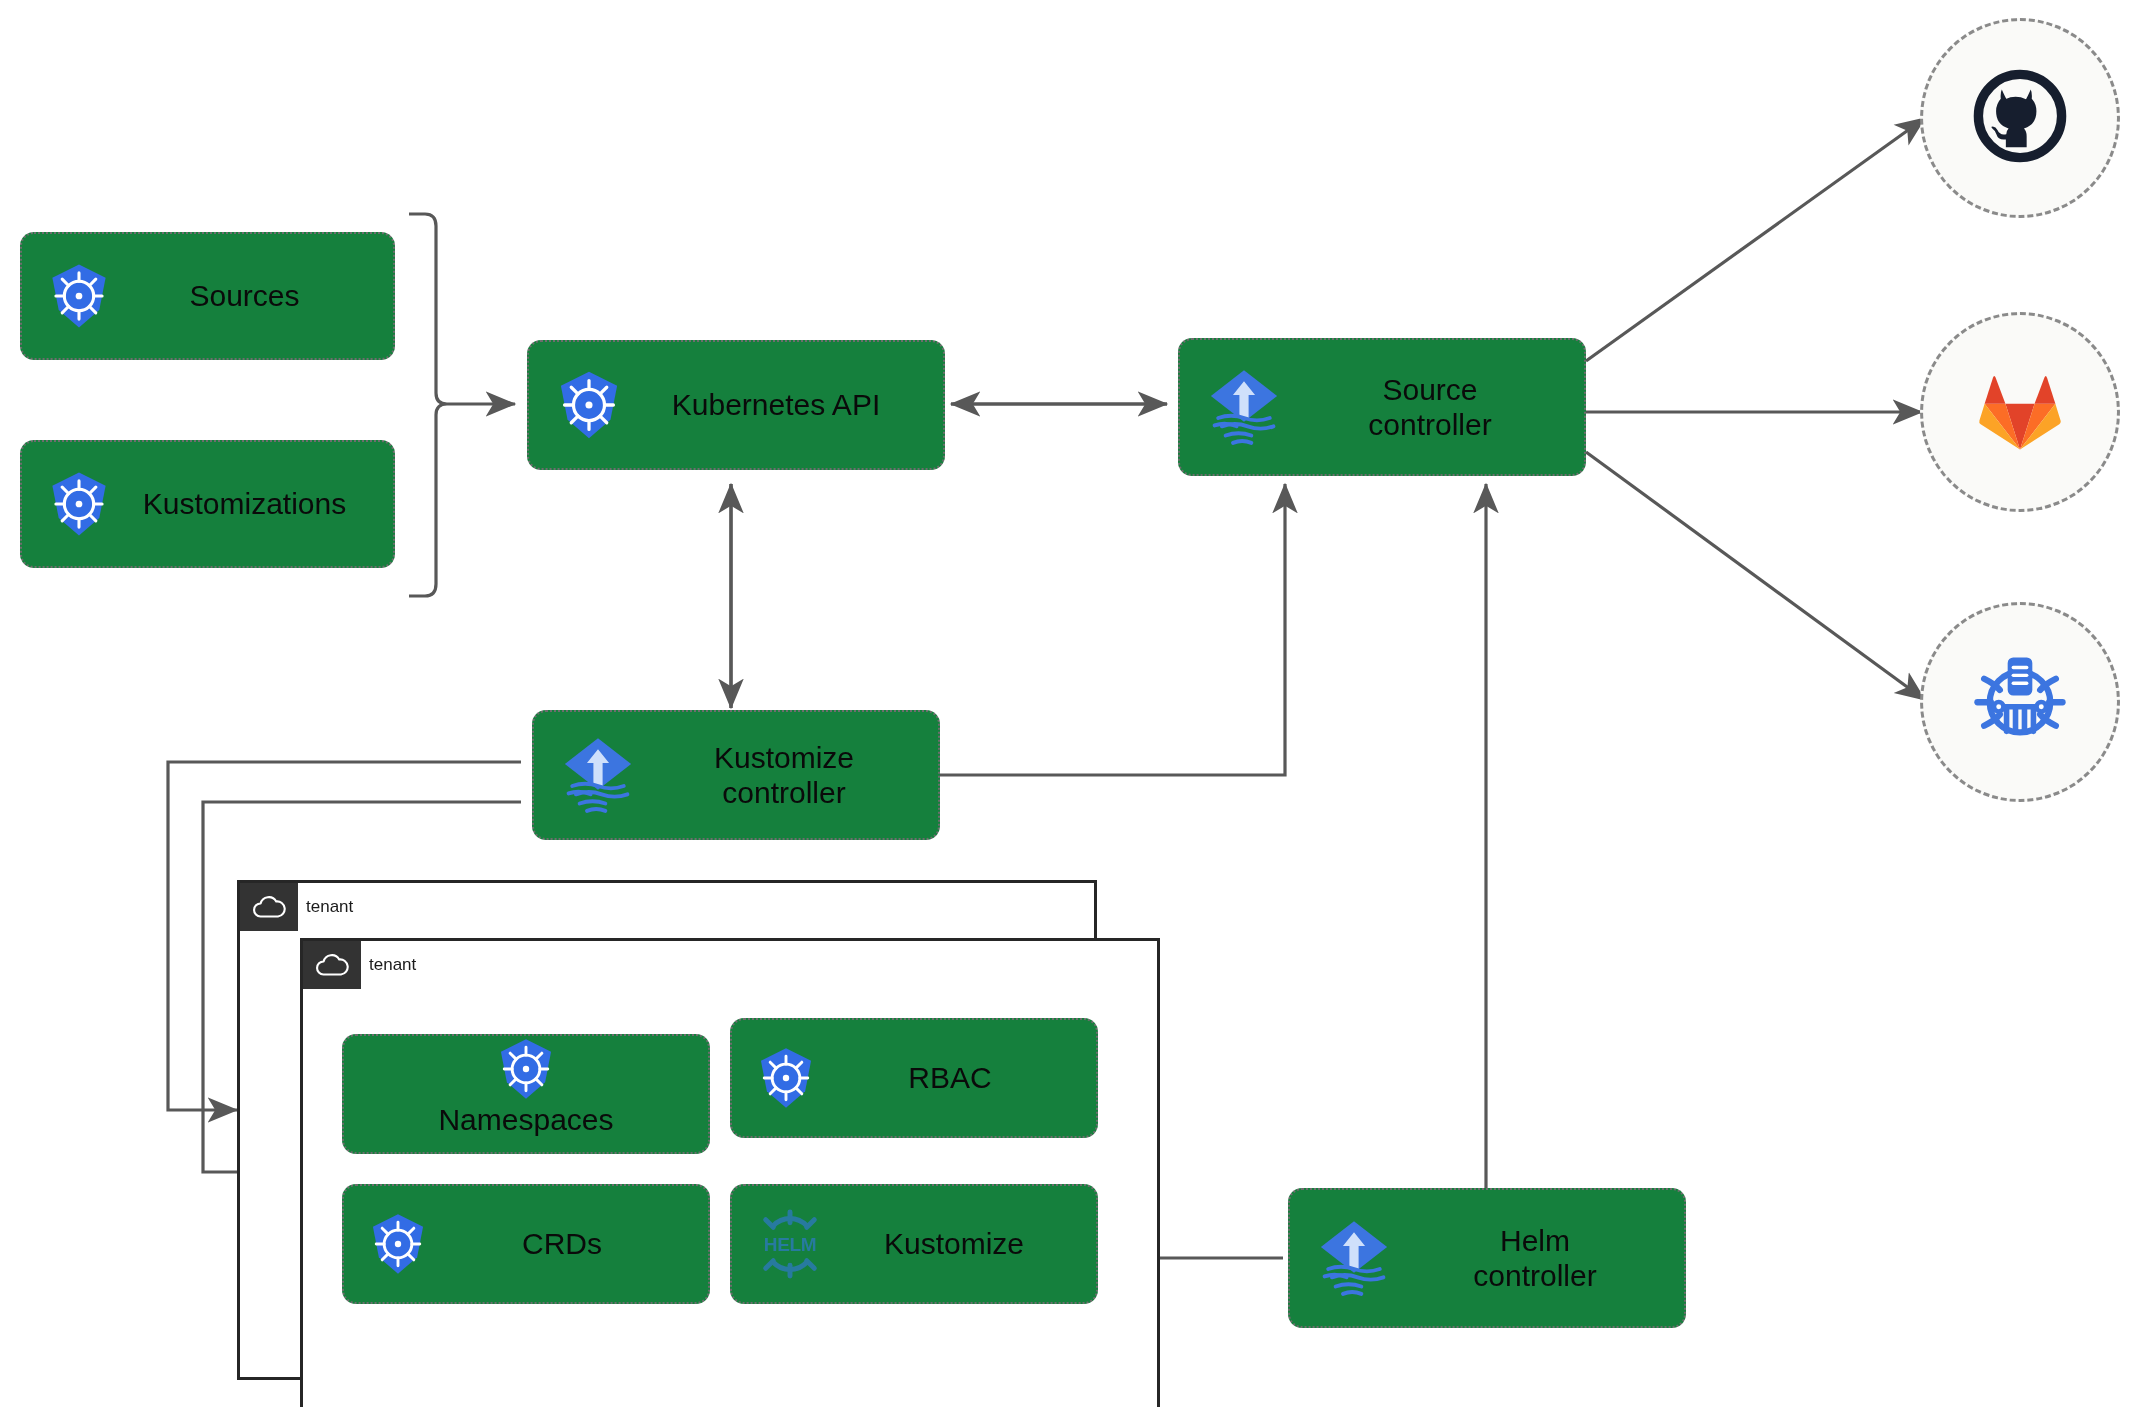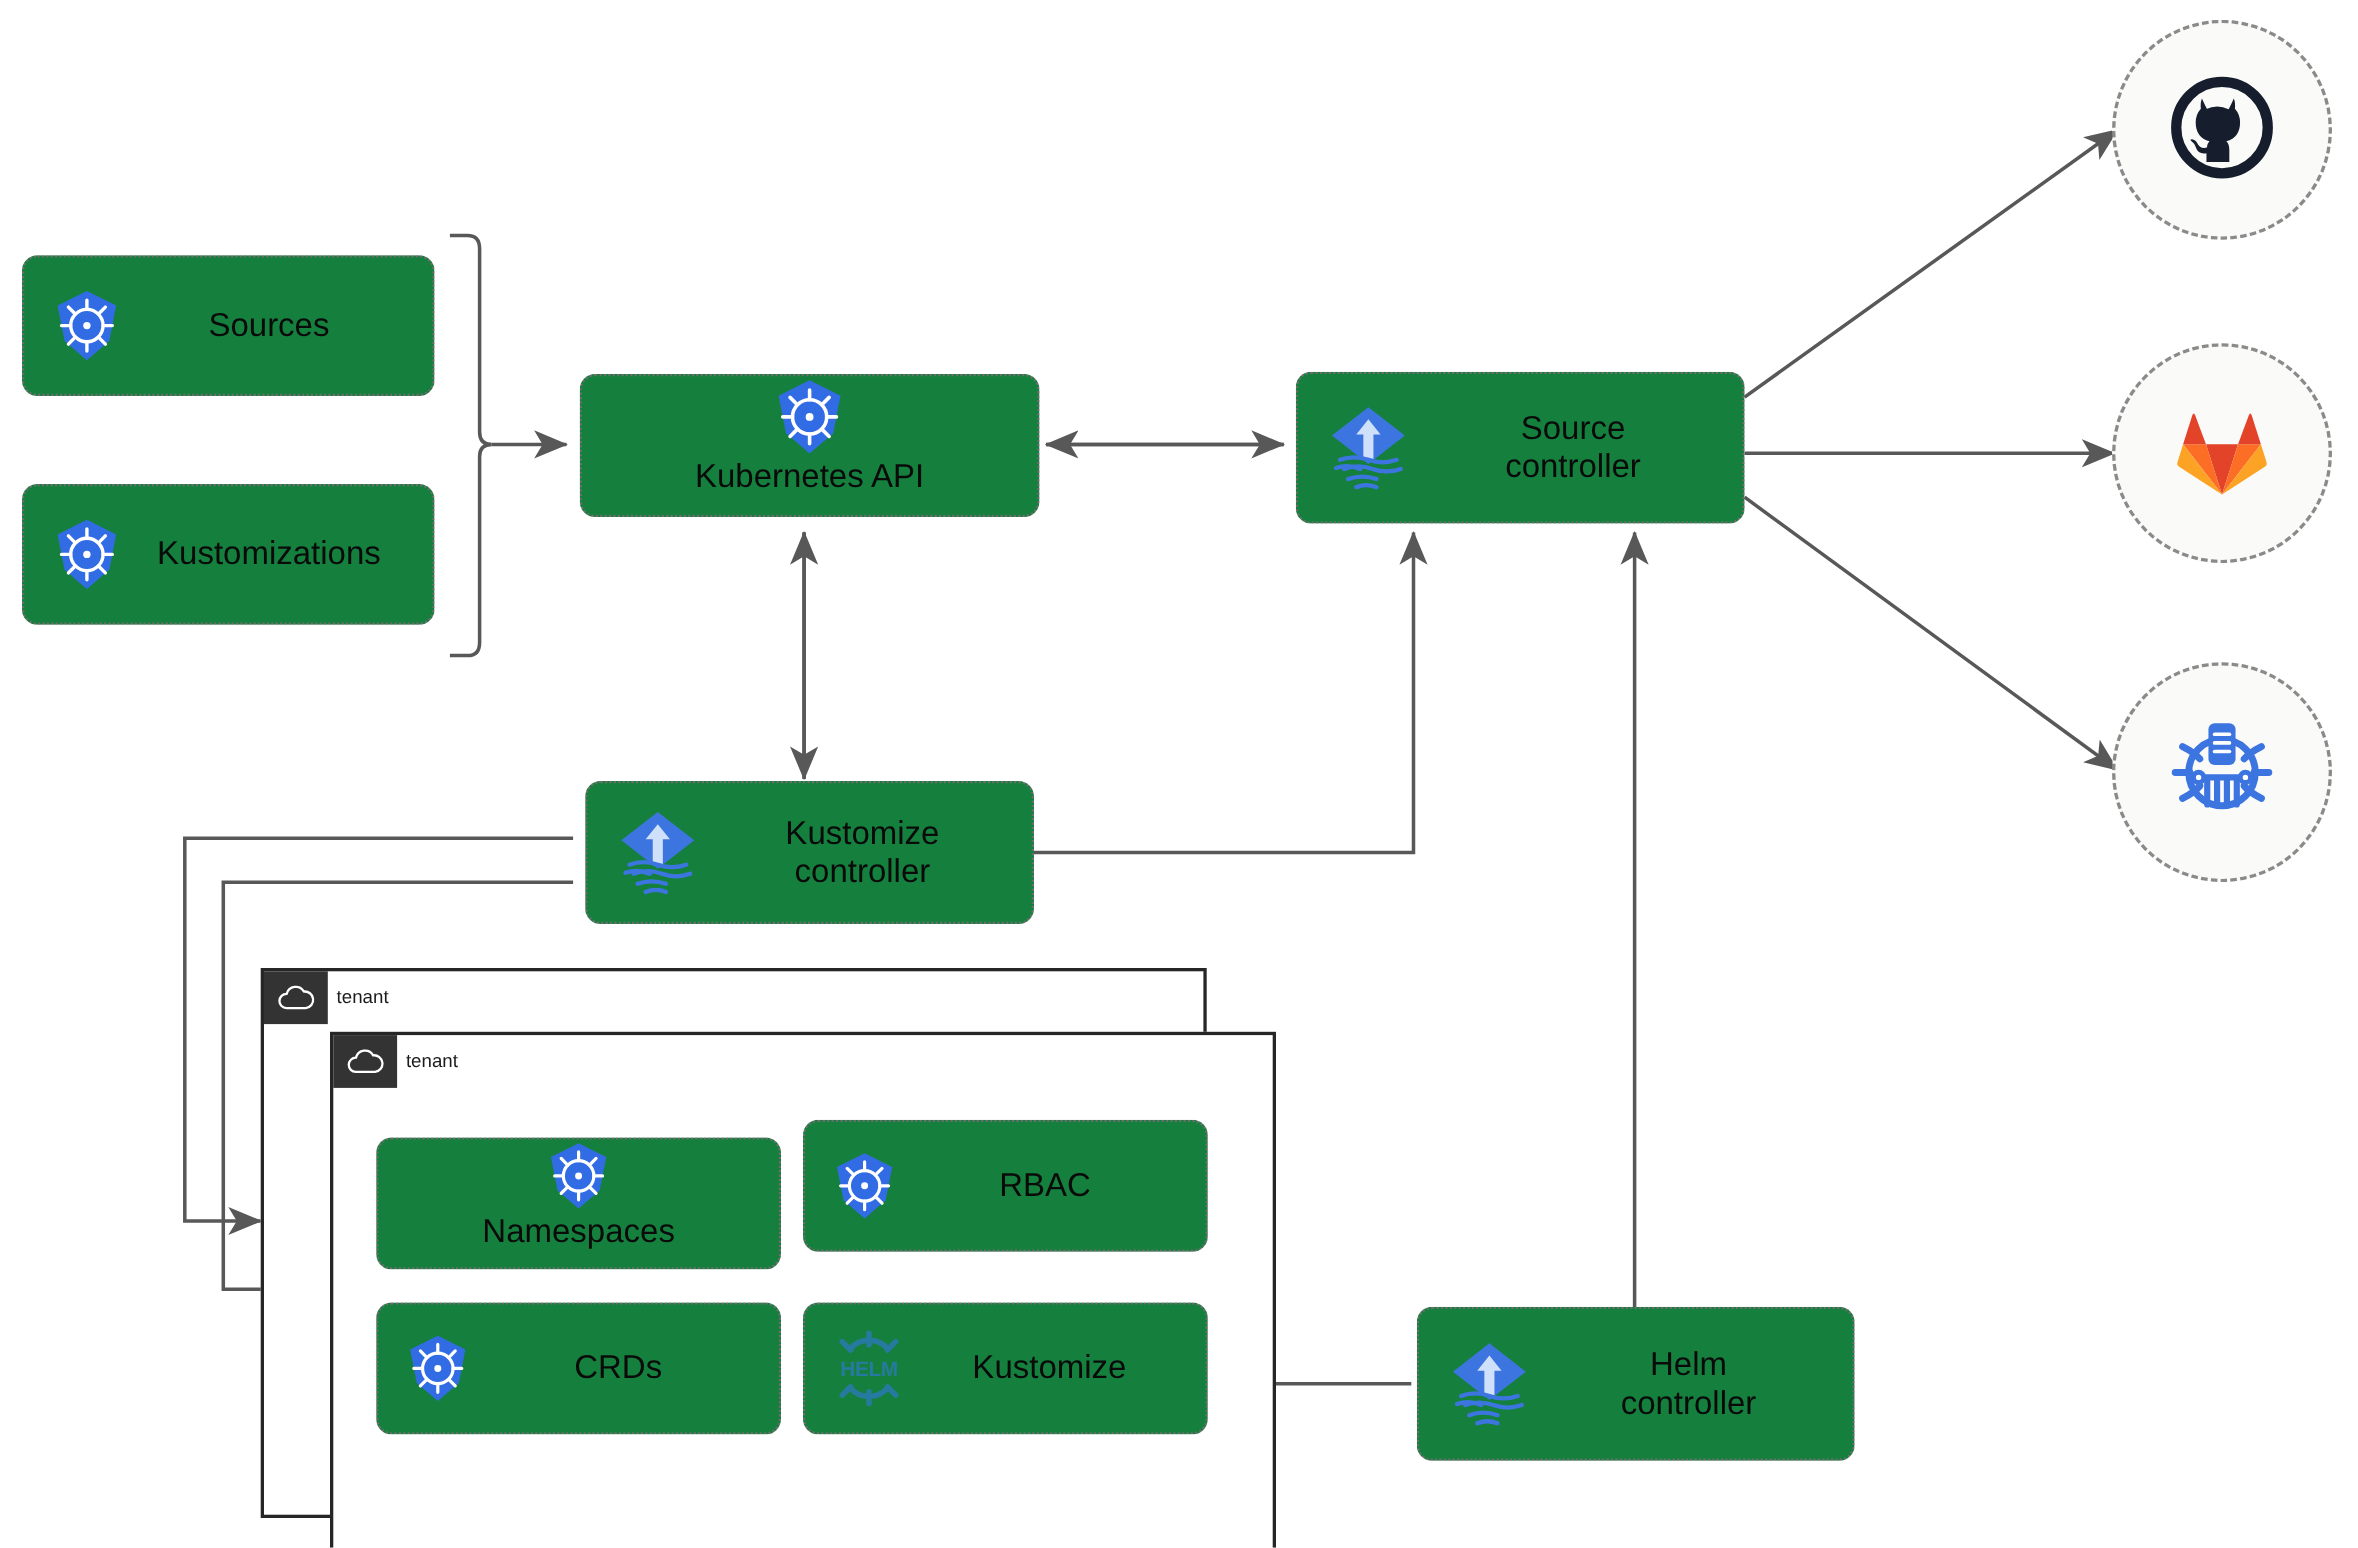--- a/index.html
+++ b/index.html
@@ -144,21 +144,21 @@
           <circle cx="50" cy="50" r="21"></circle>
           <path d="M50 29 L50 17 M50 71 L50 83 M29 50 L17 50 M71 50 L83 50
                    M35 35 L26 26 M65 65 L74 74 M65 35 L74 26 M35 65 L26 74"></path>
         </g>
         <circle cx="50" cy="50" r="4.8" fill="#ffffff"></circle>
       </svg>
     </div>
     <div class="lbl">Kustomizations</div>
   </div>
 
-  <div class="node" style="left:527px;top:340px;width:418px;height:130px;padding:0 20px;flex-direction:column;">
+  <div class="node" style="left:527px;top:340px;width:418px;height:130px;padding:0 20px;">
     <div class="ico" style="width:80px;">
       <svg width="74" height="74" viewBox="0 0 100 100" aria-hidden="true">
         <path d="M50 5 L88 24 L79 70 L50 95 L21 70 L12 24 Z" fill="#326ce5"></path>
         <g fill="none" stroke="#ffffff" stroke-width="4.4" stroke-linecap="round">
           <circle cx="50" cy="50" r="21"></circle>
           <path d="M50 29 L50 17 M50 71 L50 83 M29 50 L17 50 M71 50 L83 50
                    M35 35 L26 26 M65 65 L74 74 M65 35 L74 26 M35 65 L26 74"></path>
         </g>
         <circle cx="50" cy="50" r="4.8" fill="#ffffff"></circle>
       </svg>

